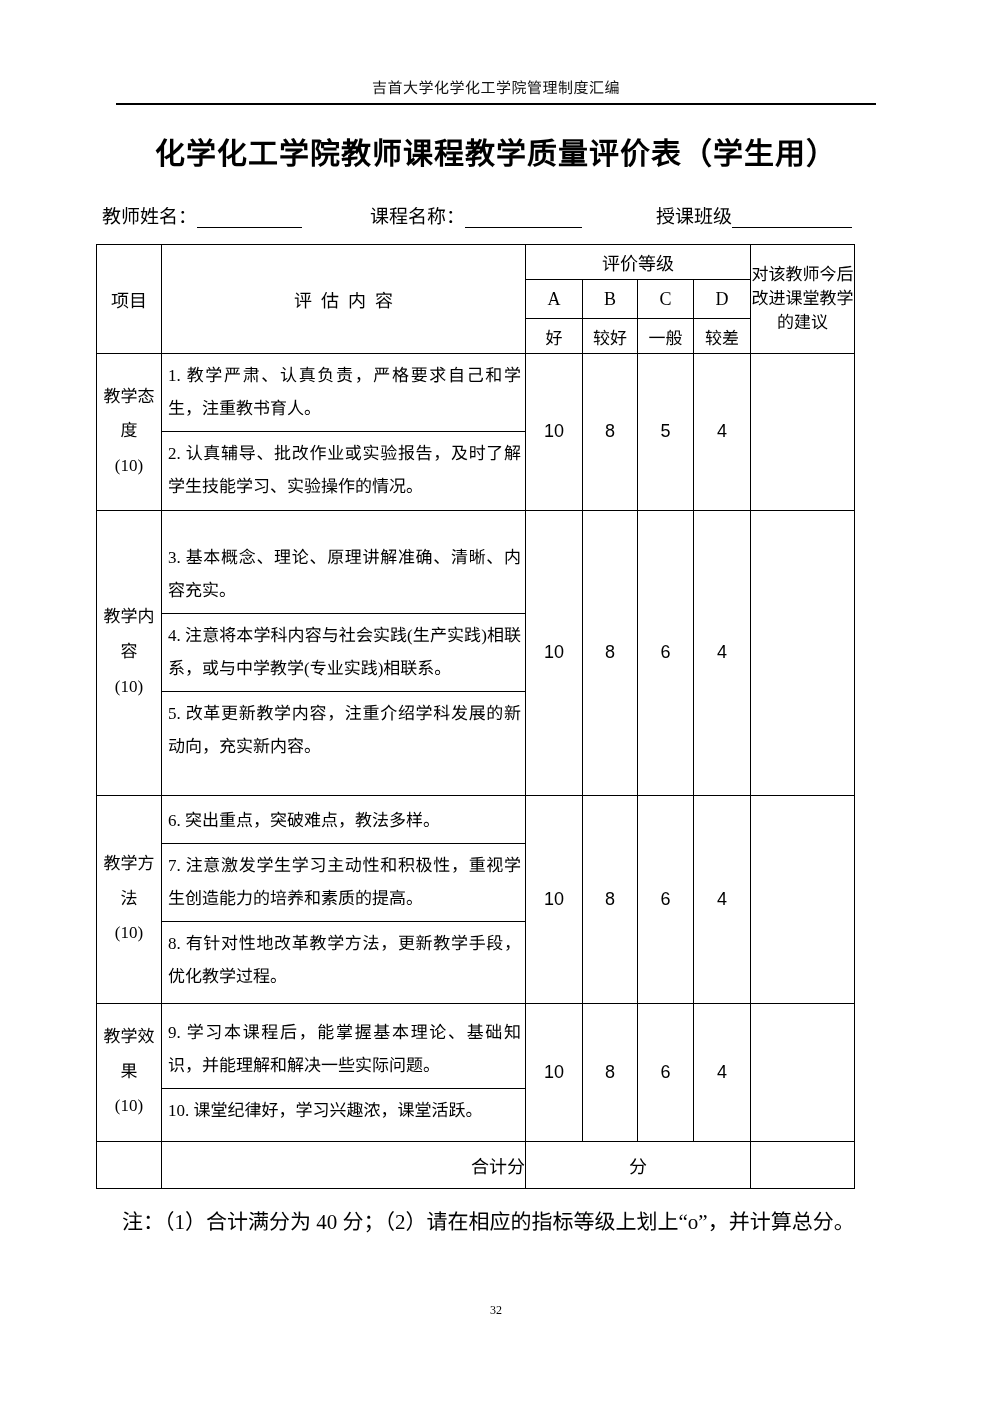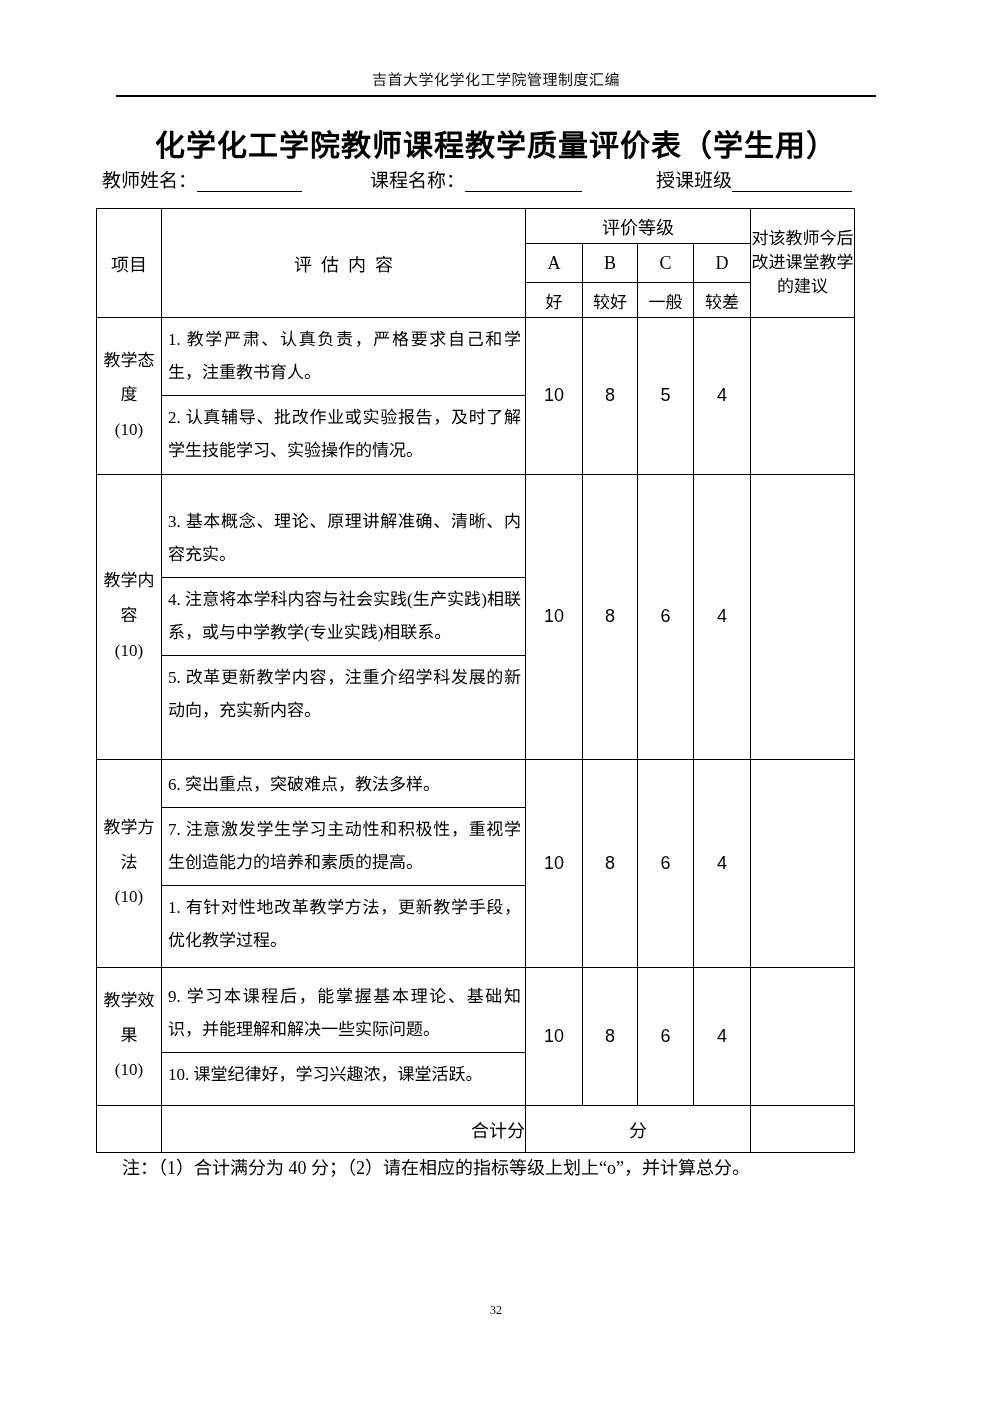--- a/index.html
+++ b/index.html
@@ -17,21 +17,21 @@
     -webkit-font-smoothing: antialiased;
   }
 
   .page {
     position: absolute;
     left: 0;
     top: 0;
     width: 992px;
     height: 1403px;
     box-sizing: border-box;
-    padding: 0 96px;
+    padding: 8px 96px;
   }
 
   
   .doc-header {
     text-align: center;
     font-size: 15px;
     letter-spacing: 0.5px;
     padding-top: 68px;
     font-family: "Liberation Serif", "DejaVu Serif", serif;
     font-style: normal;
@@ -48,20 +48,21 @@
     text-align: center;
     font-size: 30px;
     font-weight: bold;
     letter-spacing: 1px;
     margin-top: 24px;
     white-space: nowrap;
   }
 
   
   .form-line {
+    margin-top: 28px;
     font-size: 19px;
     display: flex;
     align-items: flex-end;
     padding: 0 6px;
   }
   .field {
     display: inline-flex;
     align-items: flex-end;
     white-space: nowrap;
   }
@@ -181,21 +182,22 @@
     height: 46px;
   }
   .total-score {
     text-align: center;
     font-size: 18px;
   }
   .total-blank { }
 
   
   .note {
-    font-size: 18px;
+    margin-top: 16px;
+    font-size: 21px;
     padding-left: 26px;
     white-space: nowrap;
   }
 
   
   .page-number {
     position: absolute;
     left: 0;
     right: 0;
     top: 1303px;
@@ -322,21 +324,21 @@
         <td class="content-cell">
           <table class="items">
             <tbody>
                 <tr>
                   <td>6. 突出重点，突破难点，教法多样。</td>
                 </tr>
             <tr>
                   <td>7. 注意激发学生学习主动性和积极性，重视学生创造能力的培养和素质的提高。</td>
                 </tr>
             <tr>
-                  <td>1. 有针对性地改革教学方法，更新教学手段，优化教学过程。</td>
+                  <td>8. 有针对性地改革教学方法，更新教学手段，优化教学过程。</td>
                 </tr>
           </tbody>
             </table>
         </td>
         <td class="score-cell">10</td>
         <td class="score-cell">8</td>
         <td class="score-cell">6</td>
         <td class="score-cell">4</td>
         <td class="suggestion-cell"></td>
       </tr>

